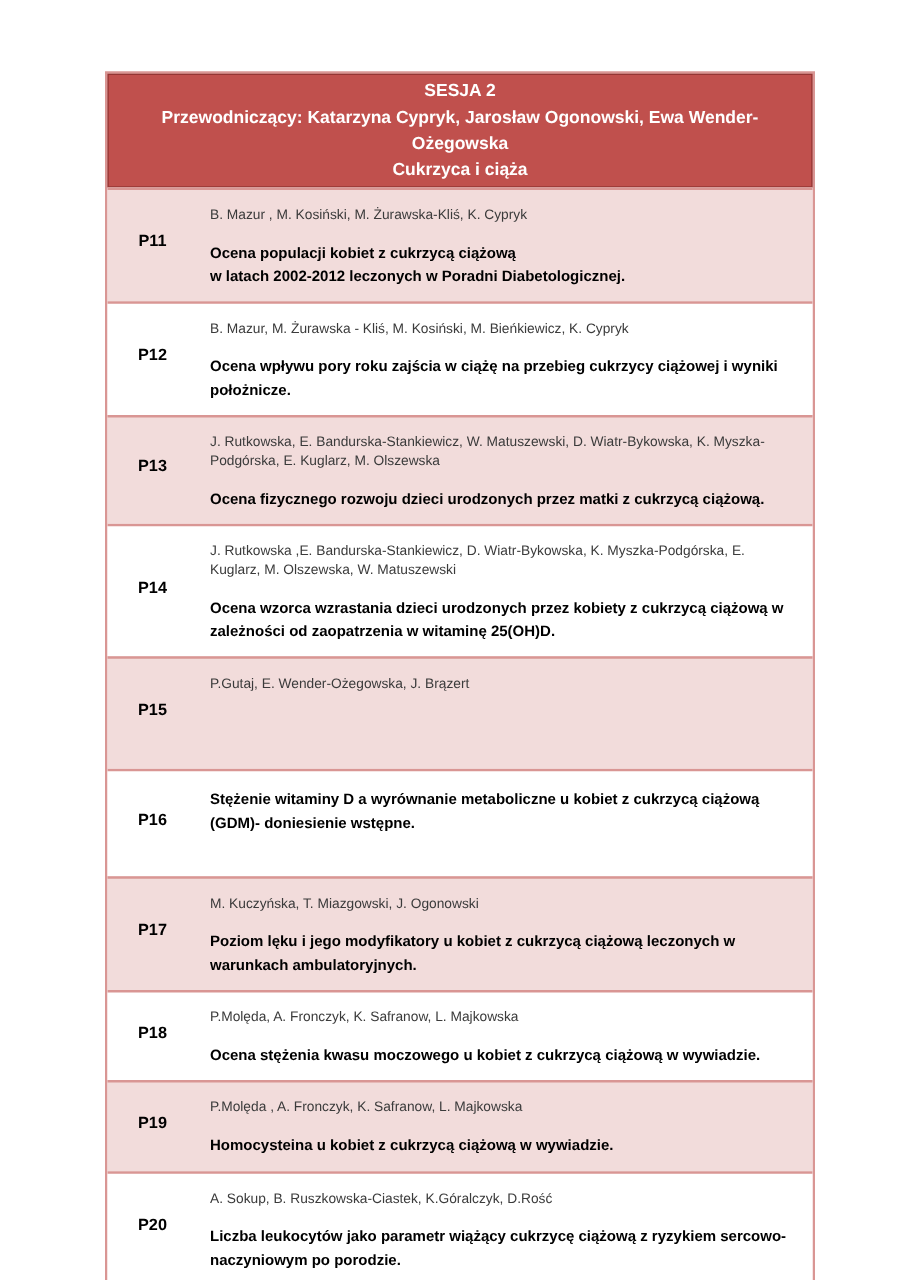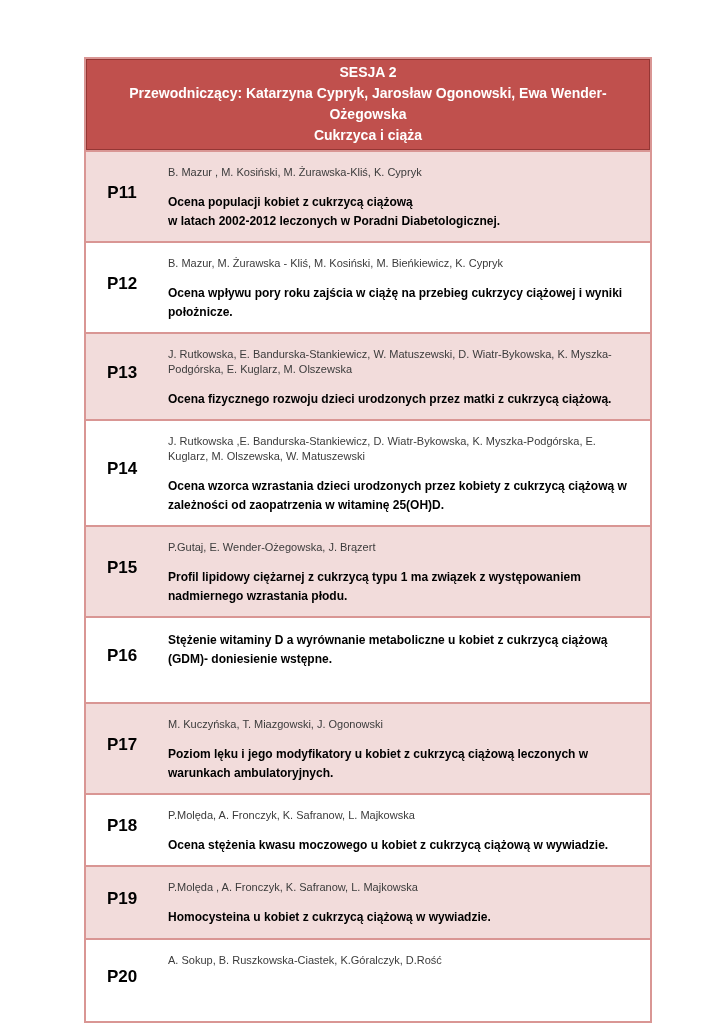--- a/index.html
+++ b/index.html
@@ -48,21 +48,21 @@
     border-top: 2px solid var(--table-border);
     background: var(--row-white);
   }
   .row.pink { background: var(--row-pink); }
   .code-cell {
     flex: 0 0 72px;
     display: flex;
     align-items: center;
     justify-content: center;
     font-weight: bold;
-    font-size: 17px;
+    font-size: 13px;
     color: var(--title-text);
     padding-bottom: 8px;
   }
   .content-cell {
     flex: 1 1 auto;
     padding: 13px 12px 10px 10px;
   }
   .authors {
     font-size: 11px;
     line-height: 15px;
@@ -115,21 +115,20 @@
     <div class="code-cell">P14</div>
     <div class="content-cell">
       <div class="authors">J. Rutkowska ,E. Bandurska-Stankiewicz, D. Wiatr-Bykowska, K. Myszka-Podgórska, E. Kuglarz, M. Olszewska, W. Matuszewski</div>
       <div class="title">Ocena wzorca wzrastania dzieci urodzonych przez kobiety z cukrzycą ciążową w zależności od zaopatrzenia w witaminę 25(OH)D.</div>
     </div>
   </div>
         <div class="row pink" style="min-height: 90px;">
     <div class="code-cell">P15</div>
     <div class="content-cell">
       <div class="authors">P.Gutaj,  E. Wender-Ożegowska, J. Brązert</div>
-      <div class="title">Profil lipidowy ciężarnej z cukrzycą typu 1 ma związek z występowaniem nadmiernego wzrastania płodu.</div>
     </div>
   </div>
         <div class="row white" style="min-height: 86px;">
     <div class="code-cell">P16</div>
     <div class="content-cell">
       <div class="title">Stężenie witaminy D a wyrównanie metaboliczne u kobiet z cukrzycą ciążową (GDM)- doniesienie wstępne.</div>
     </div>
   </div>
         <div class="row pink" style="min-height: 87px;">
     <div class="code-cell">P17</div>
@@ -149,17 +148,18 @@
     <div class="code-cell">P19</div>
     <div class="content-cell">
       <div class="authors">P.Molęda , A. Fronczyk, K. Safranow, L. Majkowska</div>
       <div class="title">Homocysteina u kobiet z cukrzycą ciążową w wywiadzie.</div>
     </div>
   </div>
         <div class="row white" style="min-height: 83px;">
     <div class="code-cell">P20</div>
     <div class="content-cell">
       <div class="authors">A. Sokup, B. Ruszkowska-Ciastek, K.Góralczyk,  D.Rość</div>
+      <div class="title">Liczba leukocytów jako parametr wiążący cukrzycę ciążową z ryzykiem sercowo-naczyniowym po porodzie.</div>
     </div>
   </div>
       </div>
   </div>
 </div>
 
 </body></html>

